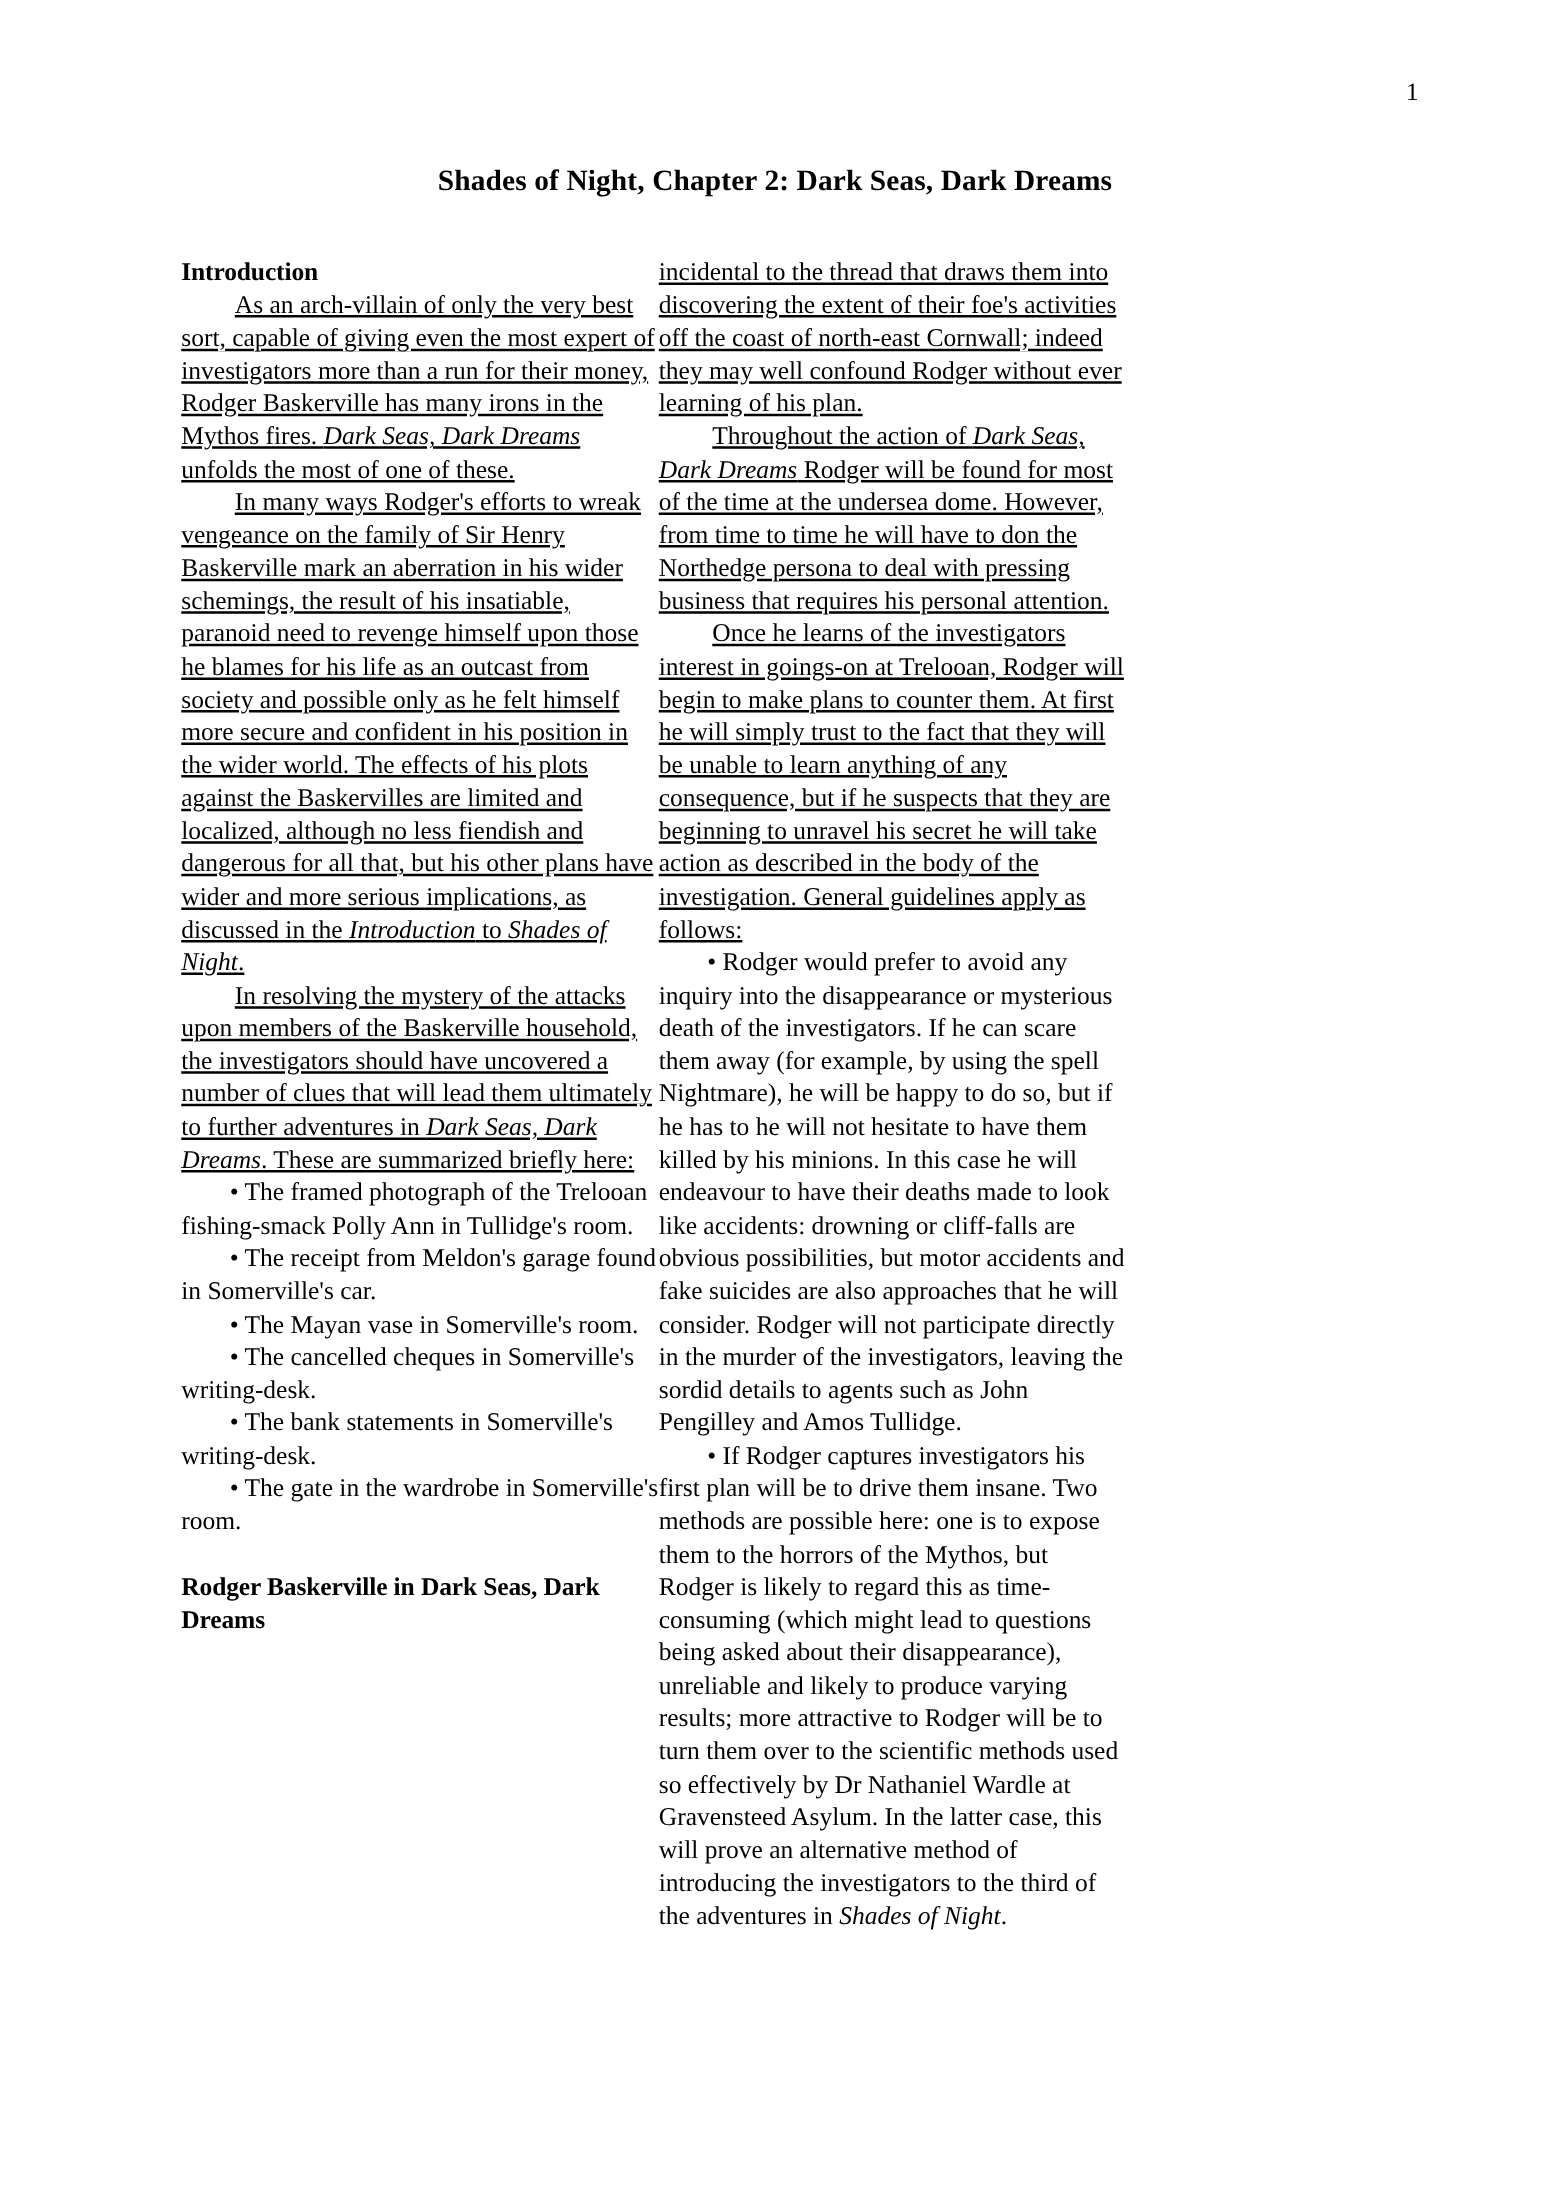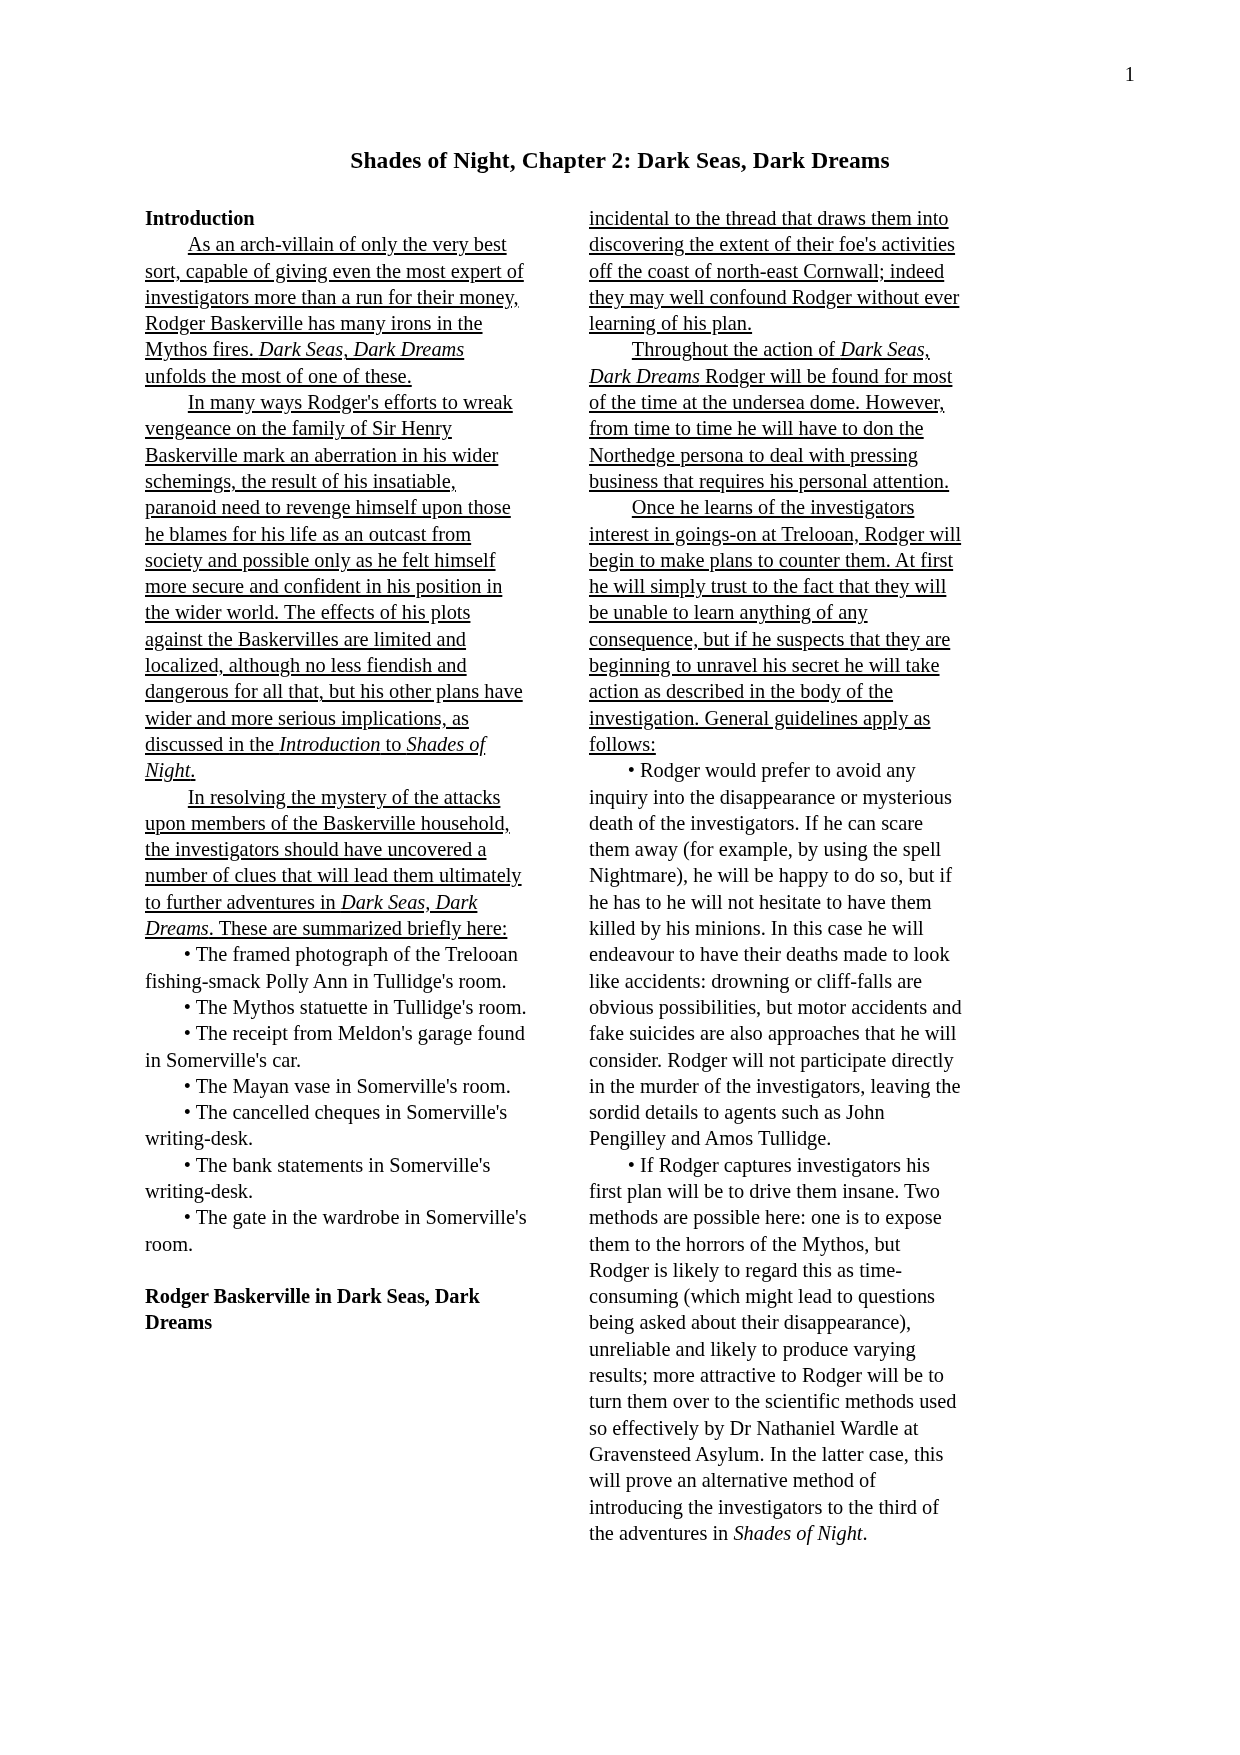--- a/index.html
+++ b/index.html
@@ -23,35 +23,34 @@
   .page-number {
     position: absolute;
     top: 64px;
     right: 105px;
     font-size: 20px;
     line-height: 1;
     letter-spacing: 0.2px;
   }
   .doc-title {
     position: absolute;
-    top: 147px;
+    top: 132px;
     left: 0;
     width: 100%;
     text-align: center;
     font-size: 23.5px;
     font-weight: bold;
     letter-spacing: 0.1px;
   }
   .columns {
     position: absolute;
     top: 205px;
     left: 145px;
     width: 950px;
     display: flex;
-    gap: 62px;
   }
   .col {
     width: 382px;
     font-size: 20.4px;
     line-height: 26.3px;
     text-align: left;
     hyphens: none;
   }
   .col-right {
     width: 376px;
@@ -102,21 +101,20 @@
 
       <p class="para"><span>As an arch-villain of only the very best sort, capable of giving even the most expert of investigators more than a run for their money, Rodger Baskerville has many irons in the Mythos fires. </span><span class="it">Dark Seas, Dark Dreams</span><span> unfolds the most of one of these.</span></p>
 
       <p class="para"><span>In many ways Rodger's efforts to wreak vengeance on the family of Sir Henry Baskerville mark an aberration in his wider schemings, the result of his insatiable, paranoid need to revenge himself upon those he blames for his life as an outcast from society and possible only as he felt himself more secure and confident in his position in the wider world. The effects of his plots against the Baskervilles are limited and localized, although no less fiendish and dangerous for all that, but his other plans have wider and more serious implications, as discussed in the </span><span class="it">Introduction</span><span> to </span><span class="it">Shades of Night</span><span>.</span></p>
 
       <p class="para"><span>In resolving the mystery of the attacks upon members of the Baskerville household, the investigators should have uncovered a number of clues that will lead them ultimately to further adventures in </span><span class="it">Dark Seas, Dark Dreams</span><span>. These are summarized briefly here:</span></p>
 
 
       <p class="bullet"><span class="bull">•</span> <span>The framed photograph of the Trelooan fishing-smack Polly Ann in Tullidge's room.</span></p>
 
-      <p class="bullet"><span class="bull">•</span> <span>The Mythos statuette in Tullidge's room.</span></p>
 
       <p class="bullet"><span class="bull">•</span> <span>The receipt from Meldon's garage found in Somerville's car.</span></p>
 
       <p class="bullet"><span class="bull">•</span> <span>The Mayan vase in Somerville's room.</span></p>
 
       <p class="bullet"><span class="bull">•</span> <span>The cancelled cheques in Somerville's writing-desk.</span></p>
 
       <p class="bullet"><span class="bull">•</span> <span>The bank statements in Somerville's writing-desk.</span></p>
 
       <p class="bullet"><span class="bull">•</span> <span>The gate in the wardrobe in Somerville's room.</span></p>

